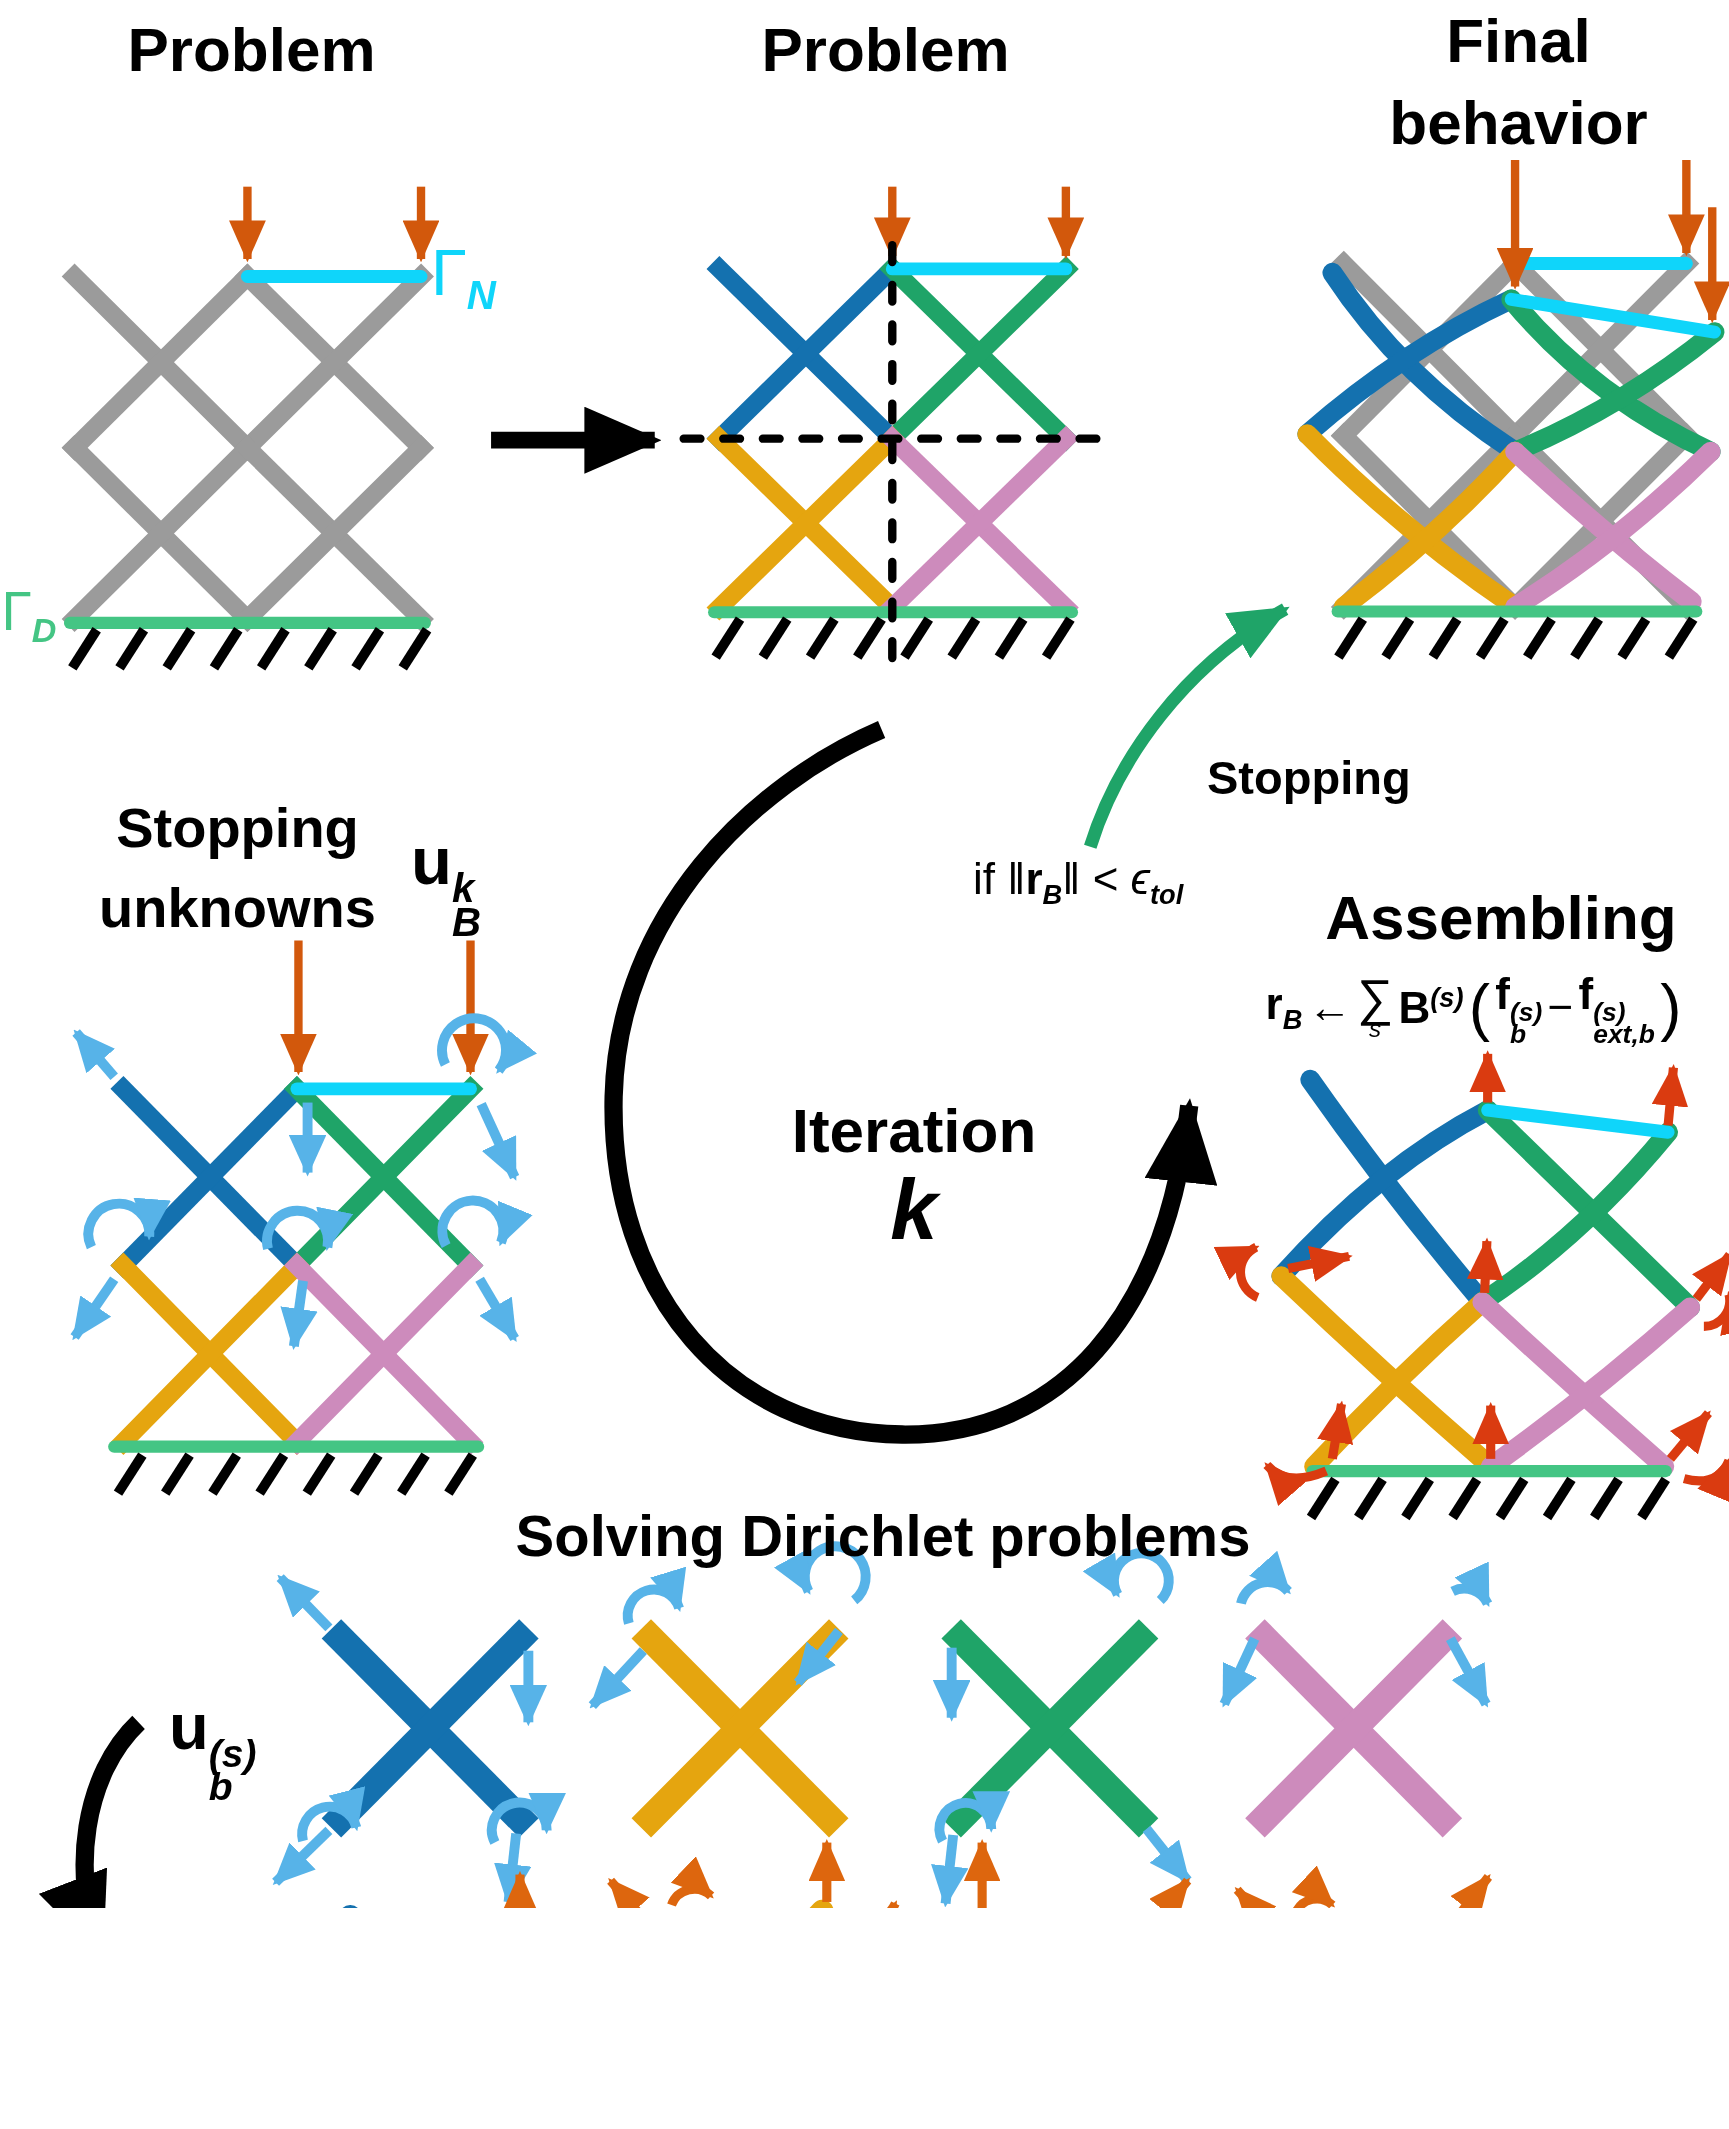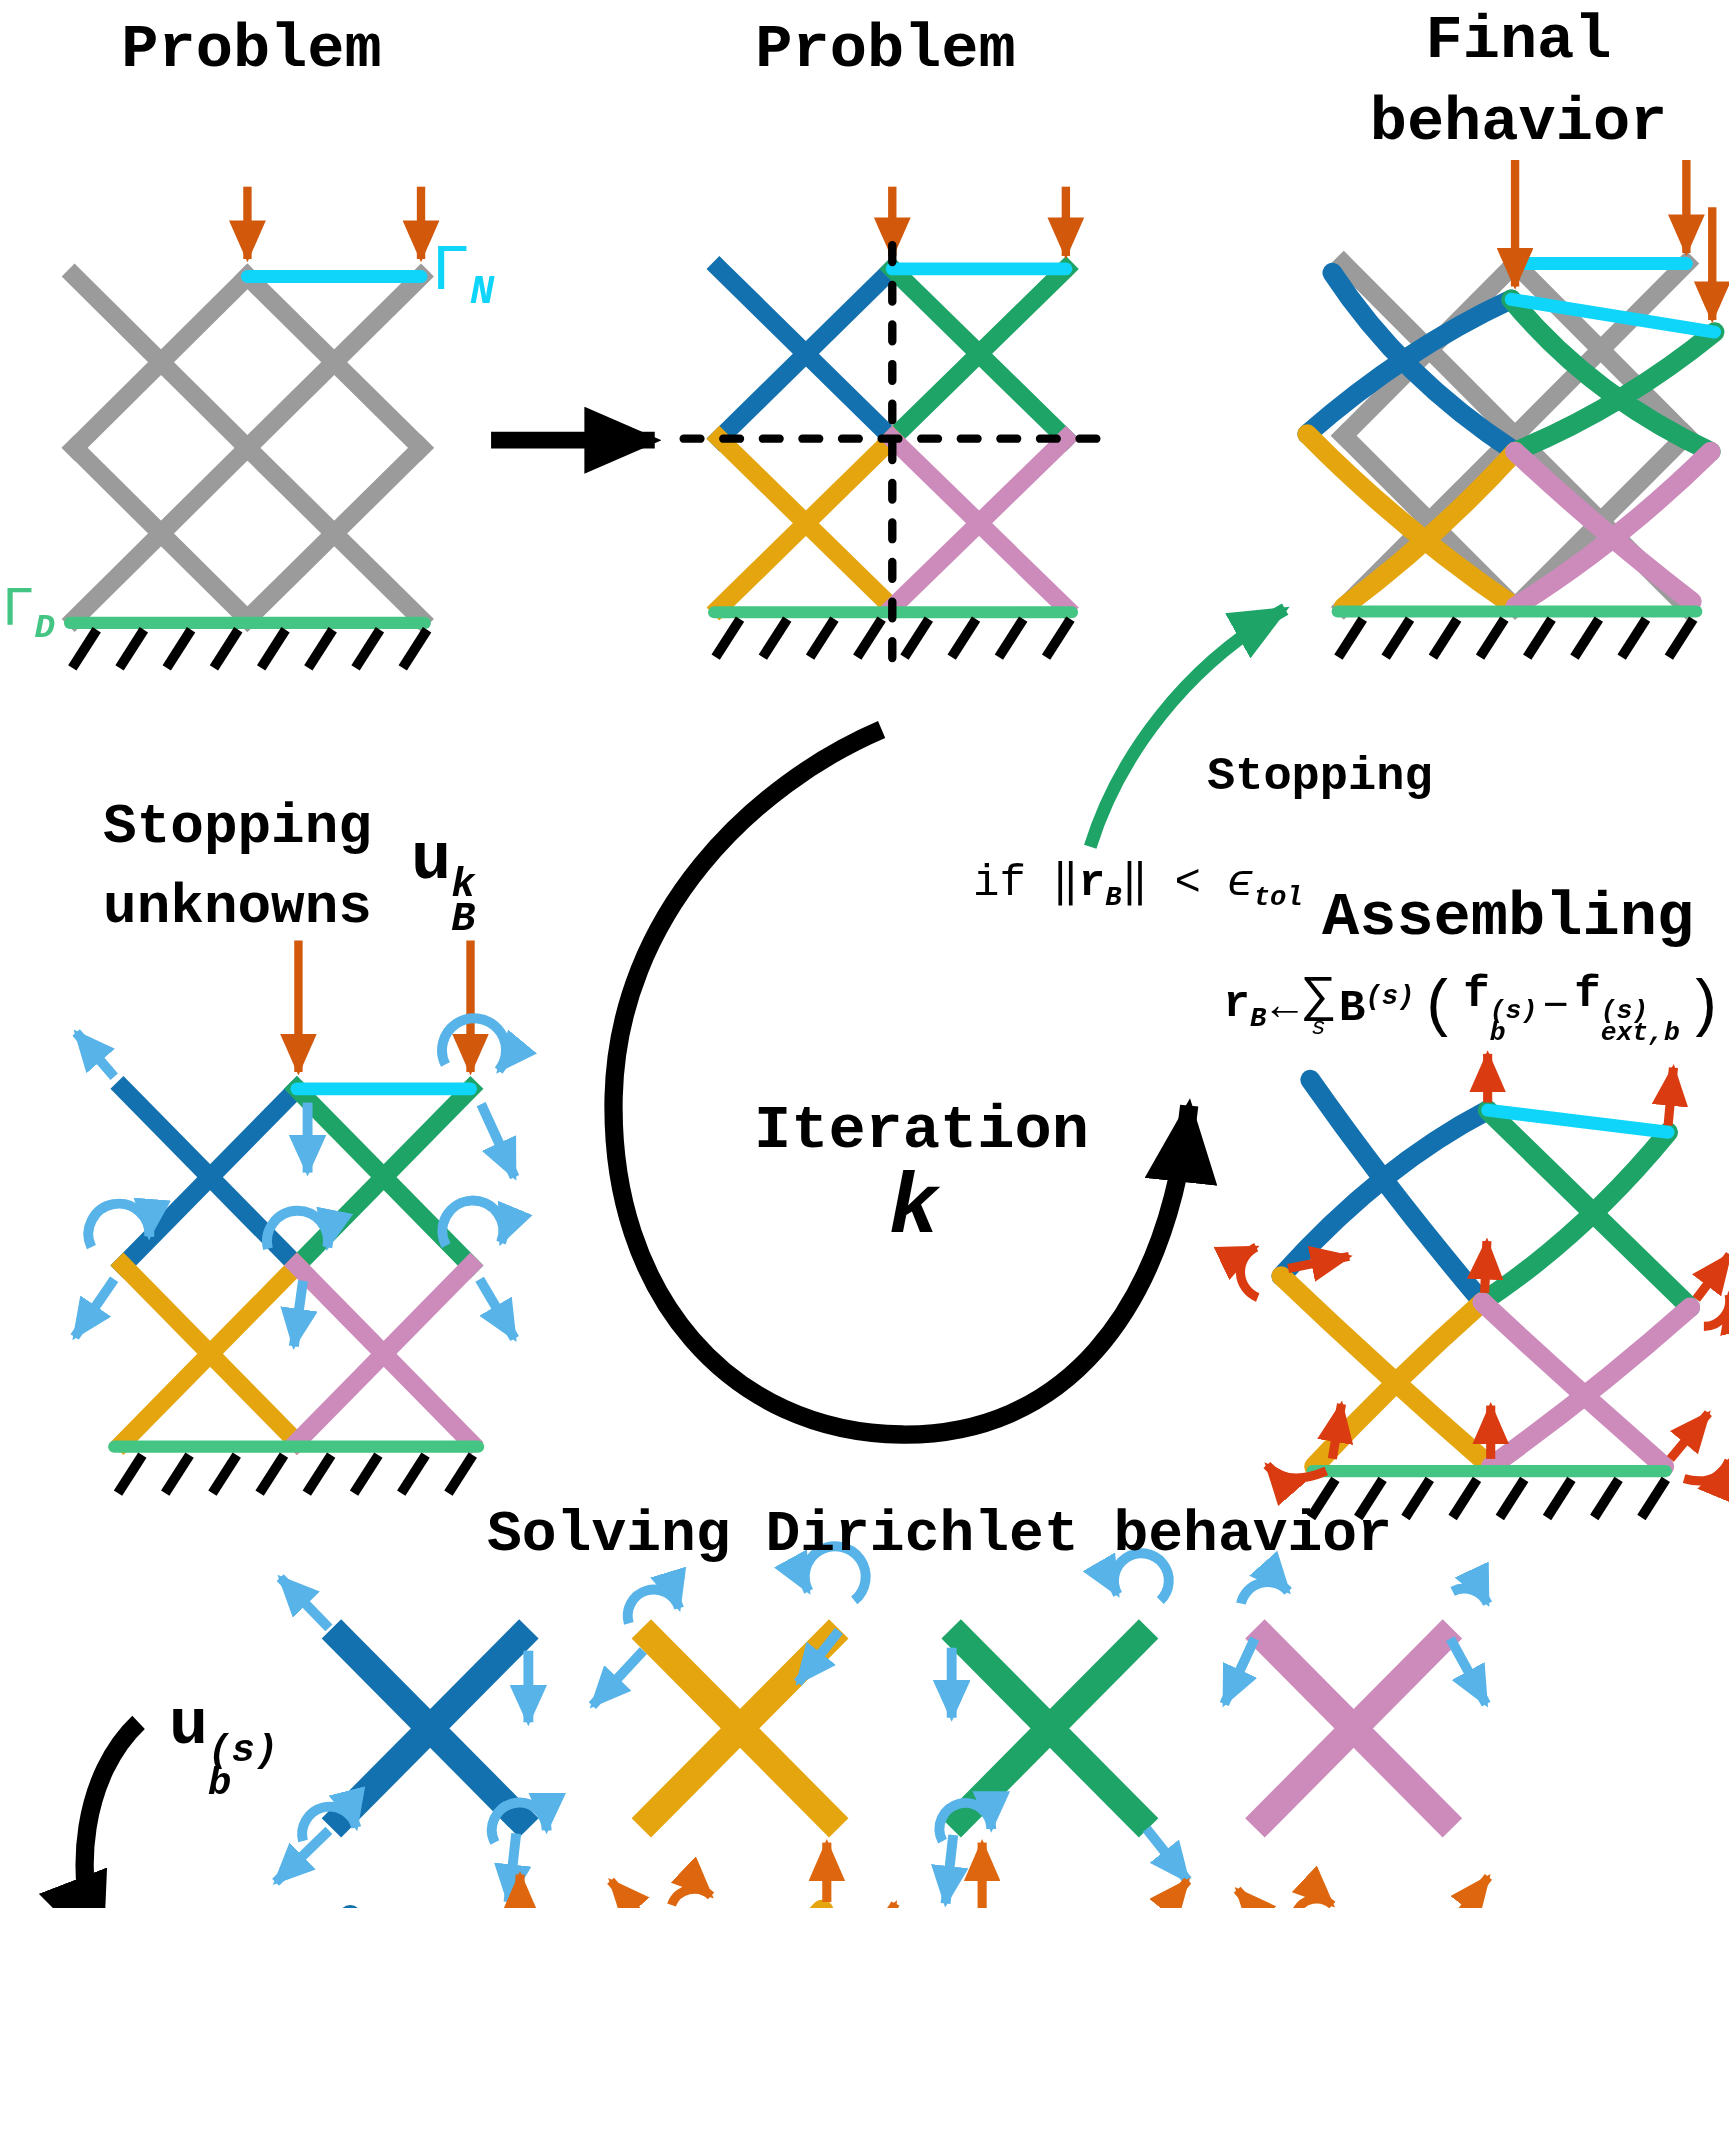--- a/index.html
+++ b/index.html
@@ -1,17 +1,17 @@
 <!DOCTYPE html>
 <html style="--c-gray: #9b9b9b; --c-blue: #1471af; --c-green: #1fa468; --c-yellow: #e5a50f; --c-pink: #cd8bbc; --c-cyan: #0fd5fa; --c-ground: #44c584; --c-load: #d2580c; --c-disp: #57b3e8; --c-residual: #da3b10; --c-force: #dd660e; --c-ink: #000000;font-size:12.2px"><head>
 <meta charset="utf-8">
 <style>
   html,body{margin:0;padding:0;background:#fff;}
   #canvas{position:relative;width:1729px;height:1908px;background:#fff;overflow:hidden;
-          font-family:Liberation Mono, monospace;}
+          font-family:Liberation Sans, sans-serif;}
   svg{position:absolute;left:0;top:0;}
   
   .member{fill:none;stroke-linecap:square;stroke-linejoin:round;}
   .rnd{stroke-linecap:round;}
   .w24{stroke-width:24;} .w26{stroke-width:26;} .w36{stroke-width:36;} .w30{stroke-width:30;}
   .gray{stroke:var(--c-gray);}
   .q-blue{stroke:var(--c-blue);} .q-green{stroke:var(--c-green);}
   .q-yellow{stroke:var(--c-yellow);} .q-pink{stroke:var(--c-pink);}
   .bar{fill:none;stroke-linecap:round;}
   .cyanbar{stroke:var(--c-cyan);stroke-width:17;}
@@ -409,21 +409,21 @@
         </span></span>
     <span>−</span>
     <span><b>f</b><span class="ss">
           <span>(s)</span>
           <span>ext,b</span>
         </span></span>
     <span class="paren">)</span>
   </div>
 
   <div class="t ctr" style="left:487px;top:1502px;width:792px;font-size:58px;">
-    <span>Solving Dirichlet behavior</span>
+    <span>Solving Dirichlet problems</span>
   </div>
 
   <div class="t" style="left:169px;top:1689px;font-size:65px;">
     <span>u</span><span class="ss">
         <span>(s)</span>
         <span>b</span>
       </span>
   </div>
 
   <div class="t" style="left:174px;top:1969px;font-size:65px;">

